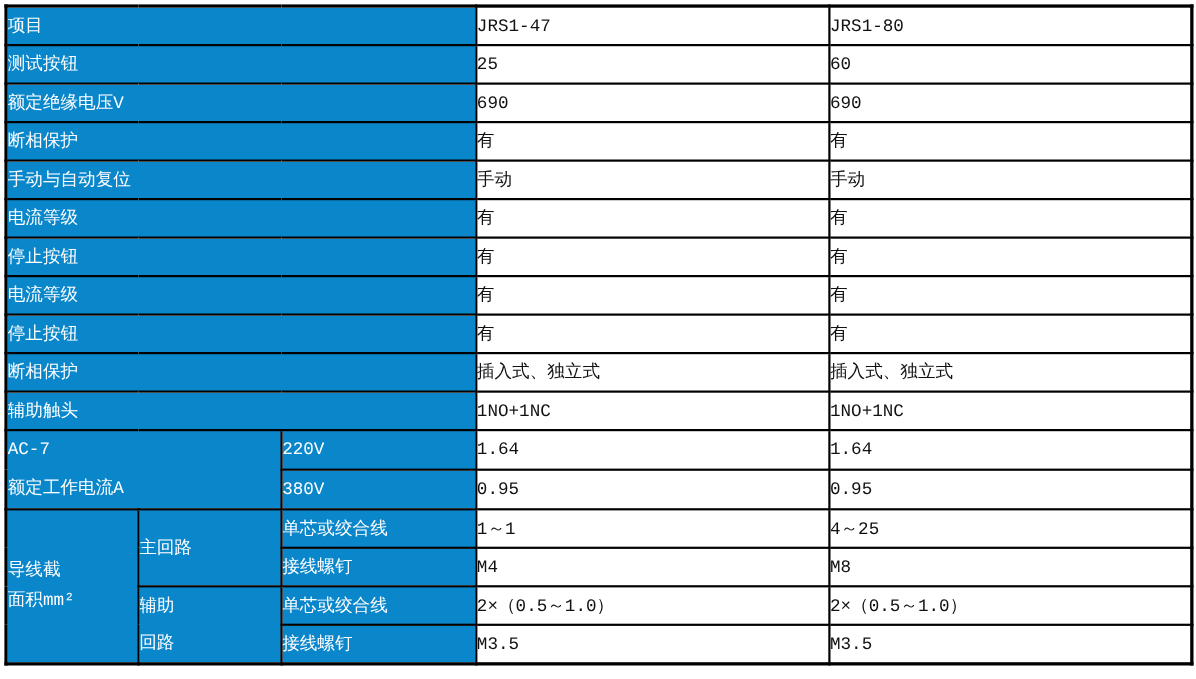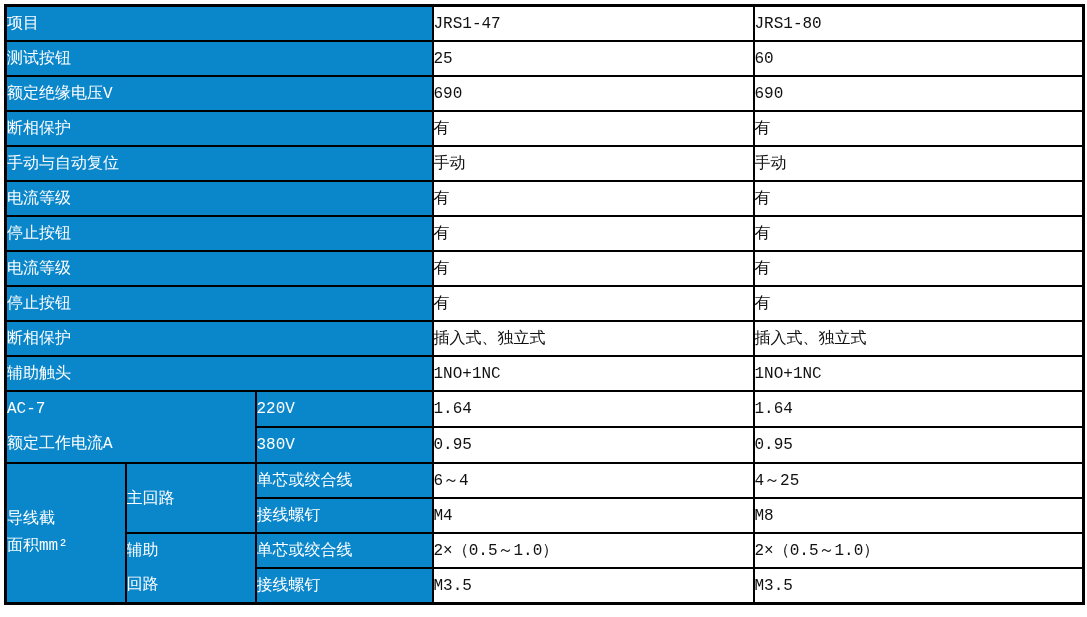--- a/index.html
+++ b/index.html
@@ -138,21 +138,21 @@
       <td>0.95</td>
     </tr>
 
     <tr>
       <td class="hdr two-line-wire" rowspan="4">
         <div>导线截</div>
         <div>面积mm²</div>
       </td>
       <td class="hdr" rowspan="2">主回路</td>
       <td class="hdr">单芯或绞合线</td>
-      <td>6～4</td>
+      <td>1～1</td>
       <td>4～25</td>
     </tr>
     <tr>
       <td class="hdr">接线螺钉</td>
       <td>M4</td>
       <td>M8</td>
     </tr>
     <tr>
       <td class="hdr two-line-aux" rowspan="2">
         <div>辅助</div>

